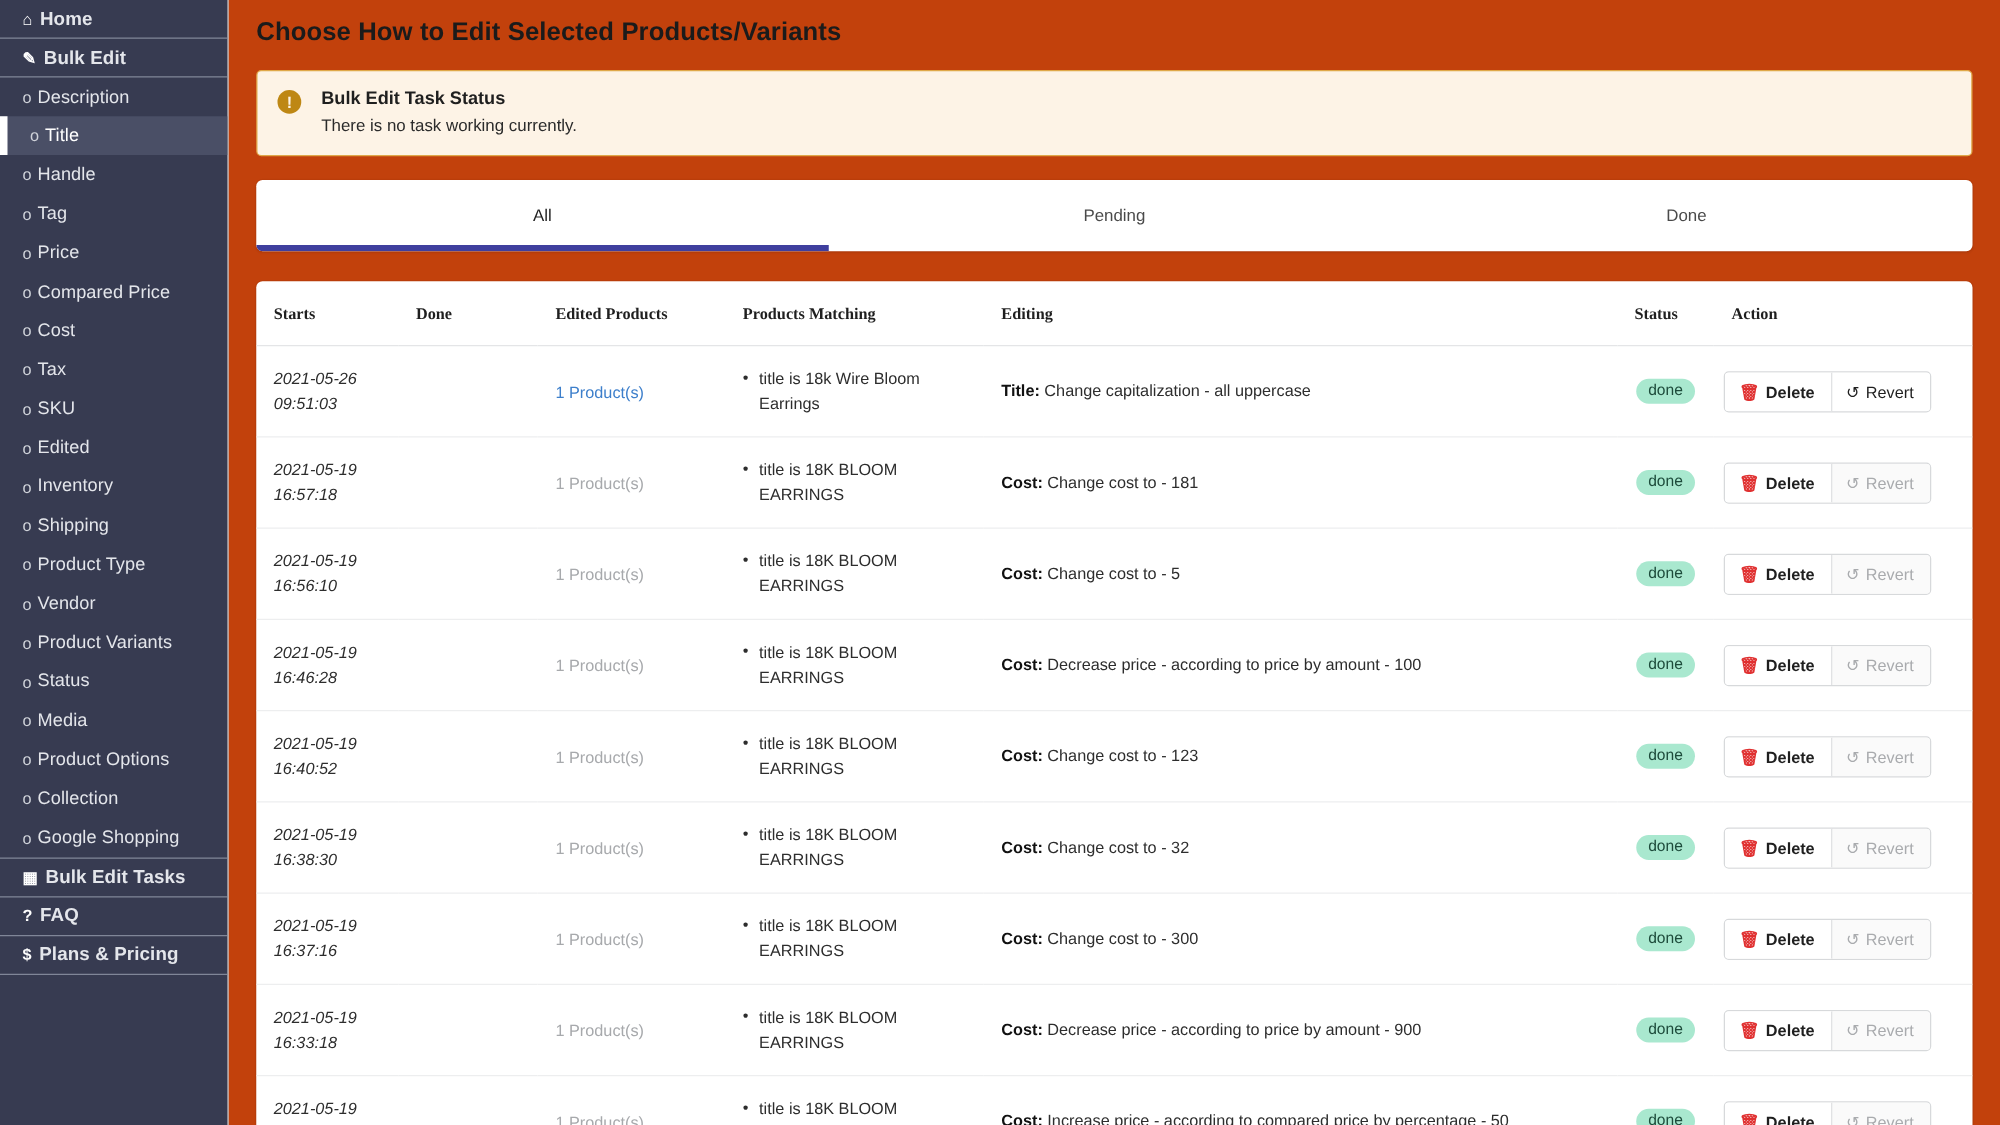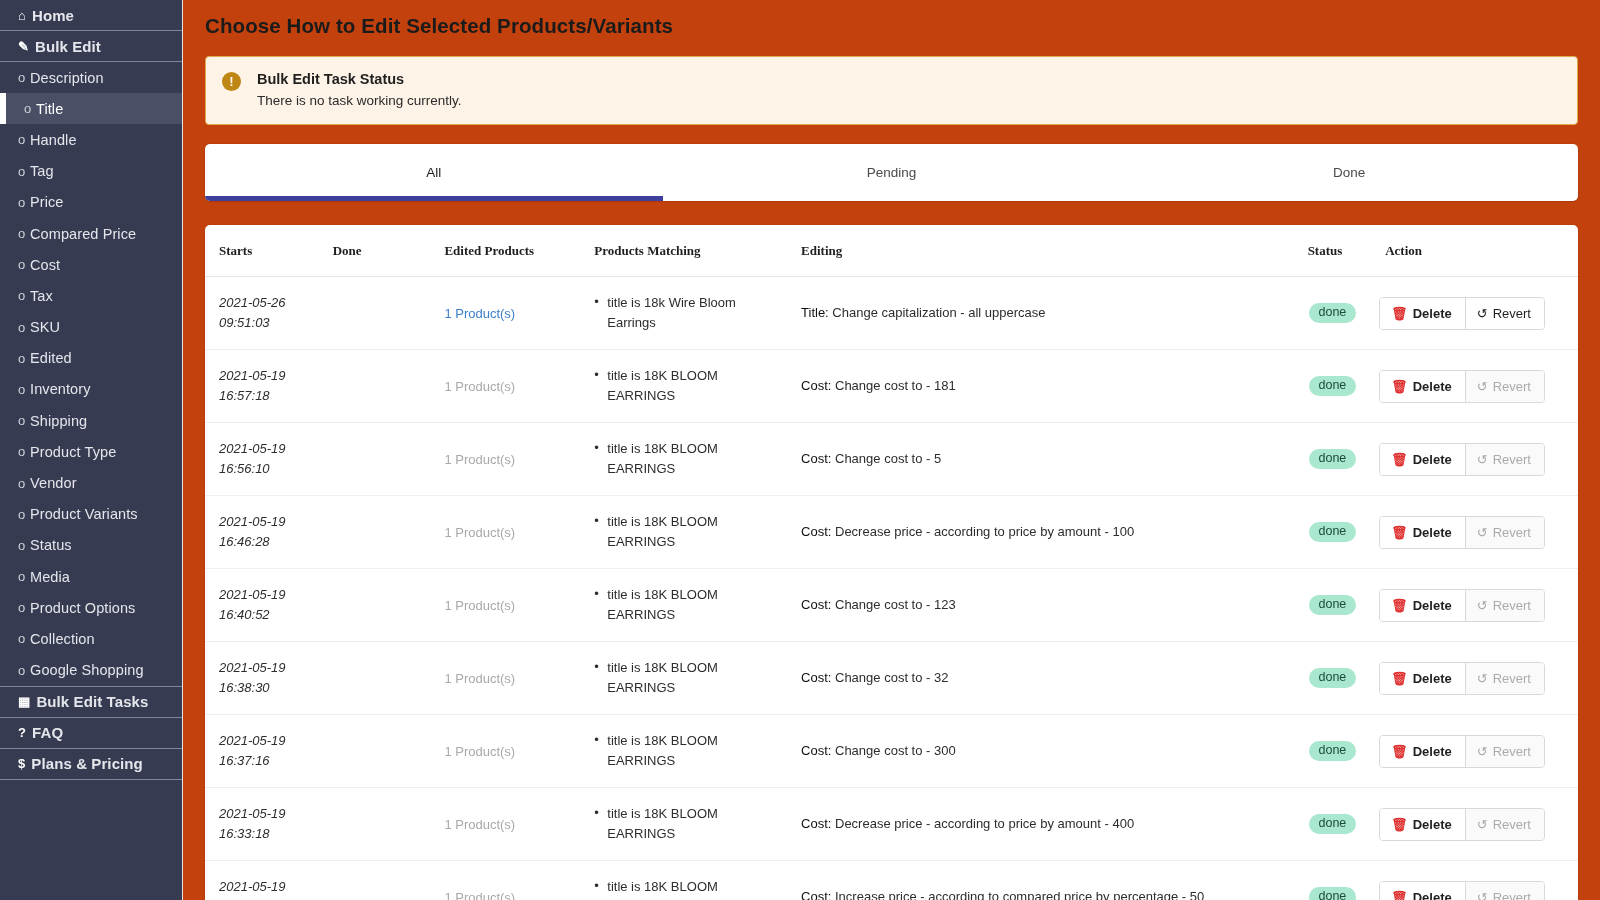--- a/index.html
+++ b/index.html
@@ -172,21 +172,21 @@
   .edited-link { color: #3D7FCB; padding-left: 14px; }
   .edited-muted { color: #A7A9AC; padding-left: 14px; }
   .match-list { list-style: none; padding-left: 14px; }
   .match-list li {
     position: relative; padding-left: 13px; line-height: 20px;
   }
   .match-list li::before {
     content:"•"; position:absolute; left:0; top:-1px; font-size: 13px; color:#2d2d2d;
   }
   .editing-cell { padding-left: 14px; line-height: 18px; }
-  .editing-cell b { font-weight: 400; color:#111; }
+  .editing-cell b { font-weight: 700; color:#111; }
   .badge {
     display: inline-block;
     background: #A9E8CF;
     color: #1d4b3b;
     border-radius: 11px;
     font-size: 12.5px;
     padding: 3px 10px 4px 10px;
     line-height: 1;
   }
   .status-cell { text-align: center; }
@@ -607,21 +607,21 @@
                 <td>
                   <div class="cell-pad"></div>
                 </td>
                 <td><span class="edited-muted">1 Product(s)</span></td>
                 <td>
                   <ul class="match-list">
                     <li>title is 18K BLOOM EARRINGS</li>
                   </ul>
                 </td>
                 <td>
-                  <div class="editing-cell"><b>Cost:</b><span> Decrease price - according to price by amount - 400</span></div>
+                  <div class="editing-cell"><b>Cost:</b><span> Decrease price - according to price by amount - 900</span></div>
                 </td>
                 <td class="status-cell"><span class="badge">done</span></td>
                 <td><div class="btn-group">
                     <div class="btn delete">
                       <span class="g">🗑</span>
                       <span>Delete</span>
                     </div>
                     <div class="btn revert disabled">
                       <span class="g">↺</span>
                       <span>Revert</span>

